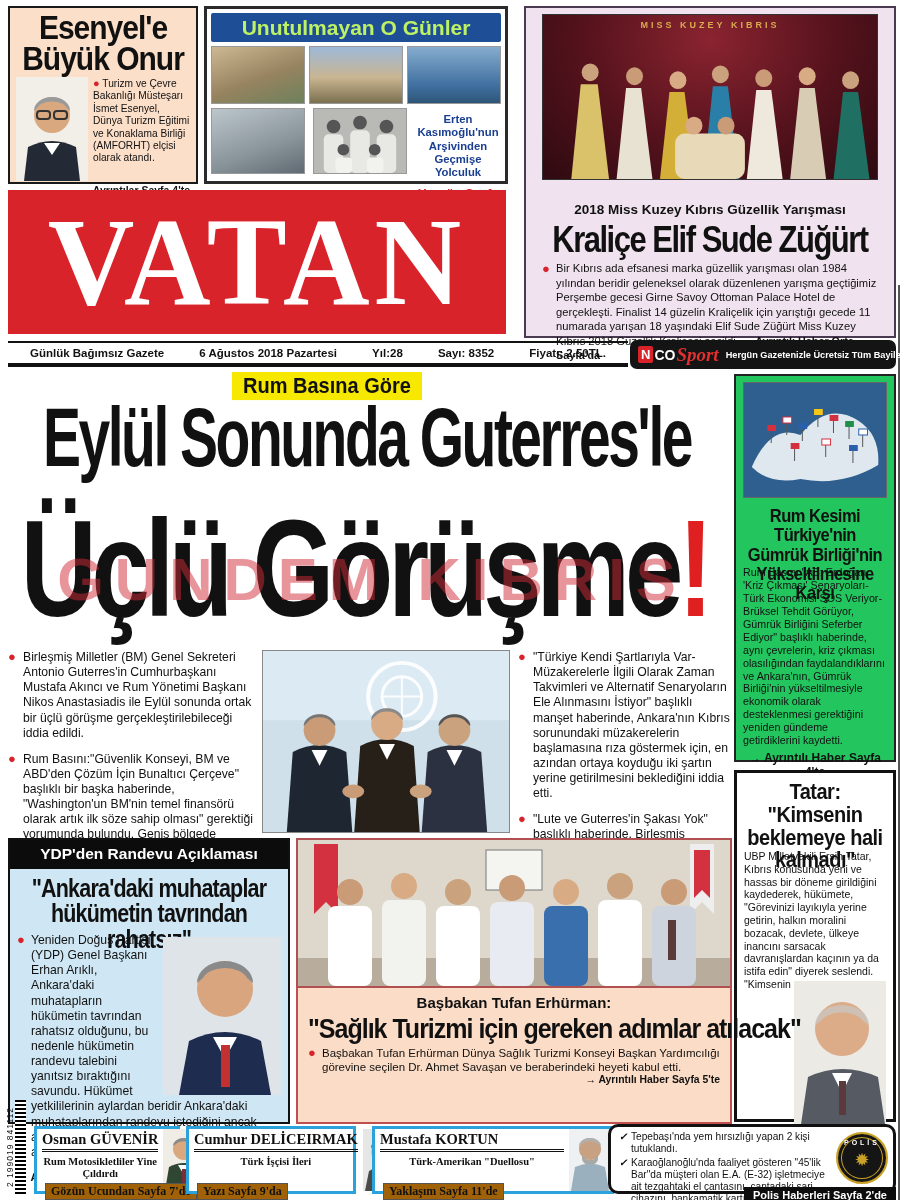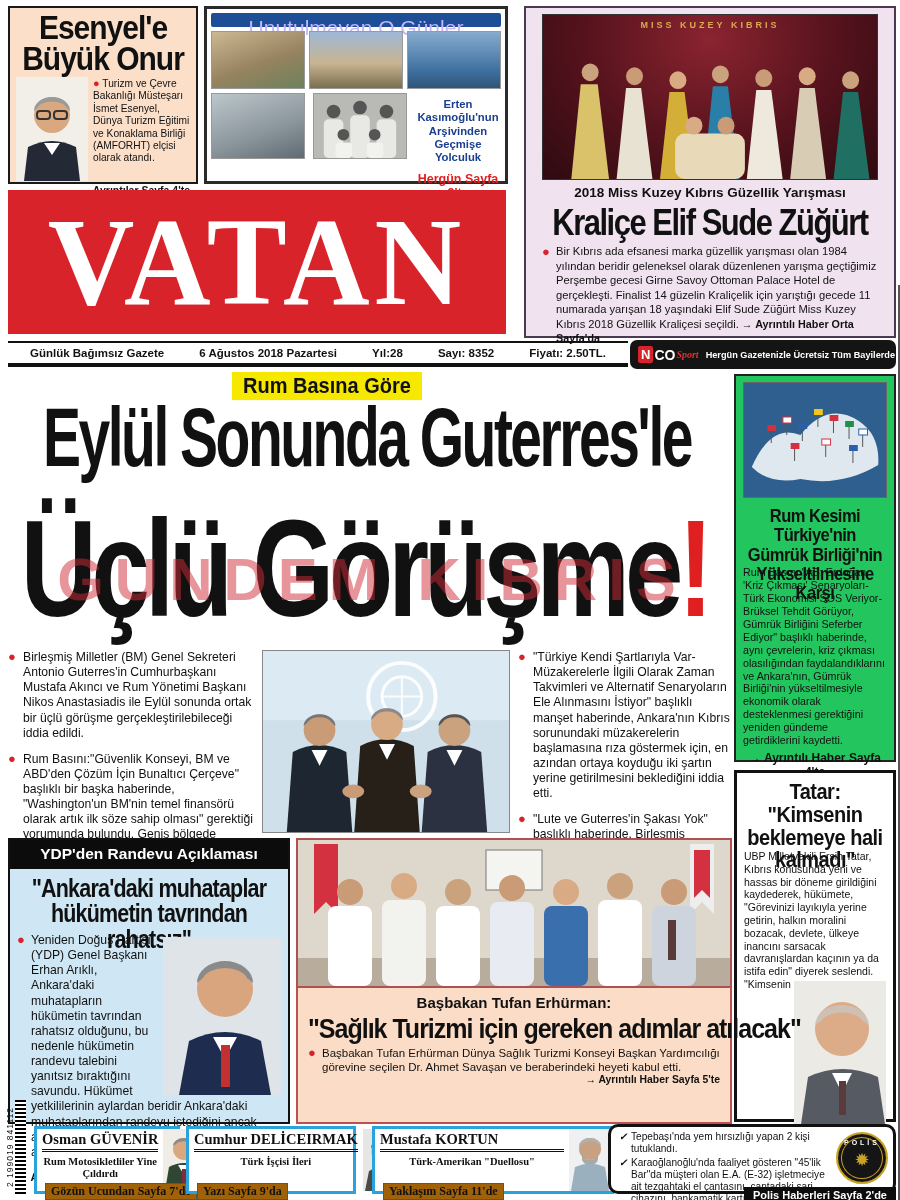--- a/index.html
+++ b/index.html
@@ -18,43 +18,43 @@
                 letter-spacing:-1px; transform:scaleY(1.12); transform-origin:top; }
   .esenyel .row { display:flex; margin-top:9px; }
   .esenyel .portrait { width:72px; height:104px; flex:none; background:#f2efe9; }
   .esenyel .btxt { font-size:10.2px; line-height:1.22; padding-left:5px; }
   .esenyel .btxt .dot { color:#d8232a; font-size:11px; }
   .esenyel .link { display:block; text-align:right; font-weight:bold; font-size:10.5px; margin-top:3px; }
 
   
   .gunler { position:absolute; left:204px; top:6px; width:304px; height:178px;
             background:#fff; border:3px solid #2a2a2a; padding:4px; }
-  .gunler .bar { background:#1d4e96; color:#c4b5fd; text-align:center; font-weight:400;
-                 font-size:21px; height:14px; line-height:29px; border-radius:2px; }
+  .gunler .bar { background:#1d4e96; color:#bef264; text-align:center; font-weight:700;
+                 font-size:21px; height:29px; line-height:29px; border-radius:2px; }
   .gunler .thumbs { display:flex; gap:4px; margin-top:4px; }
   .gunler .thumbs .ph { width:94px; height:58px; border:1px solid #999; }
   .gunler .row2 { display:flex; gap:8px; margin-top:4px; }
   .gunler .row2 .ph { width:94px; height:66px; border:1px solid #999; }
   .gunler .cap { flex:1; text-align:center; font-weight:bold; color:#1a3f8f;
                  font-size:11.3px; line-height:1.18; padding-top:5px; }
   .gunler .cap .red { color:#e02020; font-size:12.5px; display:block; margin-top:7px; }
   .t1 { background:linear-gradient(160deg,#cdb894 0%,#97835f 55%,#6d815c 100%); }
   .t2 { background:linear-gradient(180deg,#9db8d8 0%,#c9b591 55%,#7a6f4f 100%); }
   .t3 { background:linear-gradient(180deg,#86acce 0%,#3f6f9f 70%,#2e5578 100%); }
   .t4 { background:linear-gradient(160deg,#bcc7cc 0%,#8a949b 60%,#5f6a72 100%); }
   .t5 { background:linear-gradient(180deg,#ececе8 0%,#a8a8a4 60%,#50504e 100%); }
 
   
   .miss { position:absolute; left:524px; top:6px; width:372px; height:332px;
           background:#f0e3ef; border:2px solid #4a3950; padding:6px 16px; }
   .miss .photo { height:166px; border:1px solid #333;
                  background:radial-gradient(ellipse at 50% 15%,#8a2430 0%,#54121c 55%,#2e0a10 100%); }
   .miss .overlay { position:absolute; top:5px; width:100%; text-align:center; color:#d9ab4e;
                    font-size:9px; letter-spacing:3px; font-weight:bold; z-index:2; }
-  .miss .kick { text-align:center; font-weight:bold; font-size:13.5px; margin-top:5px; }
+  .miss .kick { text-align:center; font-weight:bold; font-size:13.5px; margin-top:22px; }
   .miss h2 { text-align:center; font-size:31px; font-weight:900; letter-spacing:-1.5px;
              transform:scaleY(1.18); transform-origin:top; margin-top:2px; height:36px; white-space:nowrap; }
   .miss .btxt { font-size:11.2px; line-height:1.3; margin-top:6px; position:relative; padding-left:14px; }
   .miss .btxt .dot { position:absolute; left:0; top:0; color:#d8232a; font-size:13px; }
   .miss .link { font-weight:bold; font-size:10.8px; }
 
   
   .masthead { position:absolute; left:8px; top:190px; width:498px; height:144px;
               background:#d8232a; display:flex; align-items:center; justify-content:center; }
   .masthead h1 { font-family:"Liberation Serif",serif; font-weight:bold; color:#fff;
@@ -63,21 +63,21 @@
   
   .infobar { position:absolute; left:8px; top:341px; width:620px; height:26px;
              border-top:2px solid #111; border-bottom:4px solid #111; display:flex;
              align-items:center; justify-content:space-between; padding:0 22px;
              font-size:11.5px; font-weight:bold; }
   .nco { position:absolute; left:630px; top:340px; width:266px; height:29px; background:#141414;
          border-radius:7px; display:flex; align-items:center; padding:0 8px; }
   .nco .n { background:#d8232a; color:#fff; font-weight:900; font-size:13px; padding:1px 3px; border-radius:2px; }
   .nco .co { color:#fff; font-weight:900; font-size:14px; margin-left:1px; }
   .nco .sport { color:#e03030; font-family:"Liberation Serif",serif; font-style:italic;
-                font-weight:bold; font-size:10px; margin-left:1px; }
+                font-weight:bold; font-size:19px; margin-left:1px; }
   .nco .tag { color:#fff; font-size:9.2px; font-weight:bold; margin-left:7px; white-space:nowrap; }
 
   
   .kicker { position:absolute; left:232px; top:372px; background:#f7e800; padding:1px 11px 2px;
             font-size:20px; font-weight:800; transform:scaleY(1.08); transform-origin:top; z-index:3; }
   .hl1 { position:absolute; left:0; top:396px; width:734px; text-align:center; font-size:57px;
          font-weight:900; letter-spacing:-2.5px; line-height:1; white-space:nowrap;
          transform:scaleY(1.45); transform-origin:center top; }
   .hl2 { position:absolute; left:0; top:500px; width:734px; text-align:center; font-size:105px;
          font-weight:900; letter-spacing:-5px; line-height:1; white-space:nowrap;

